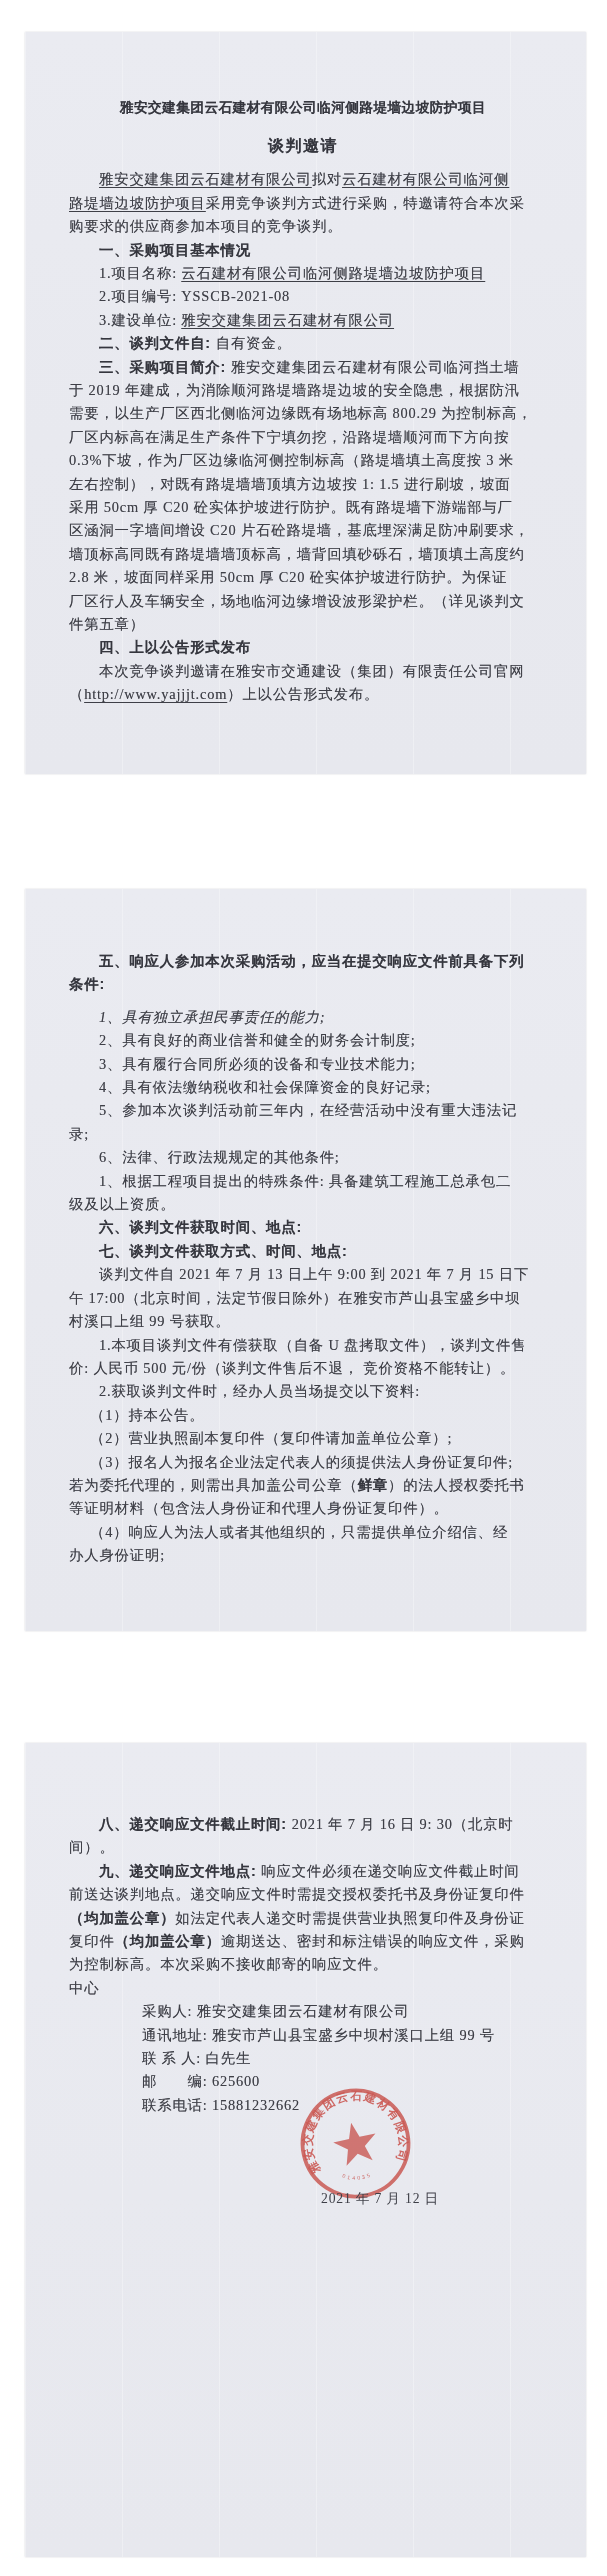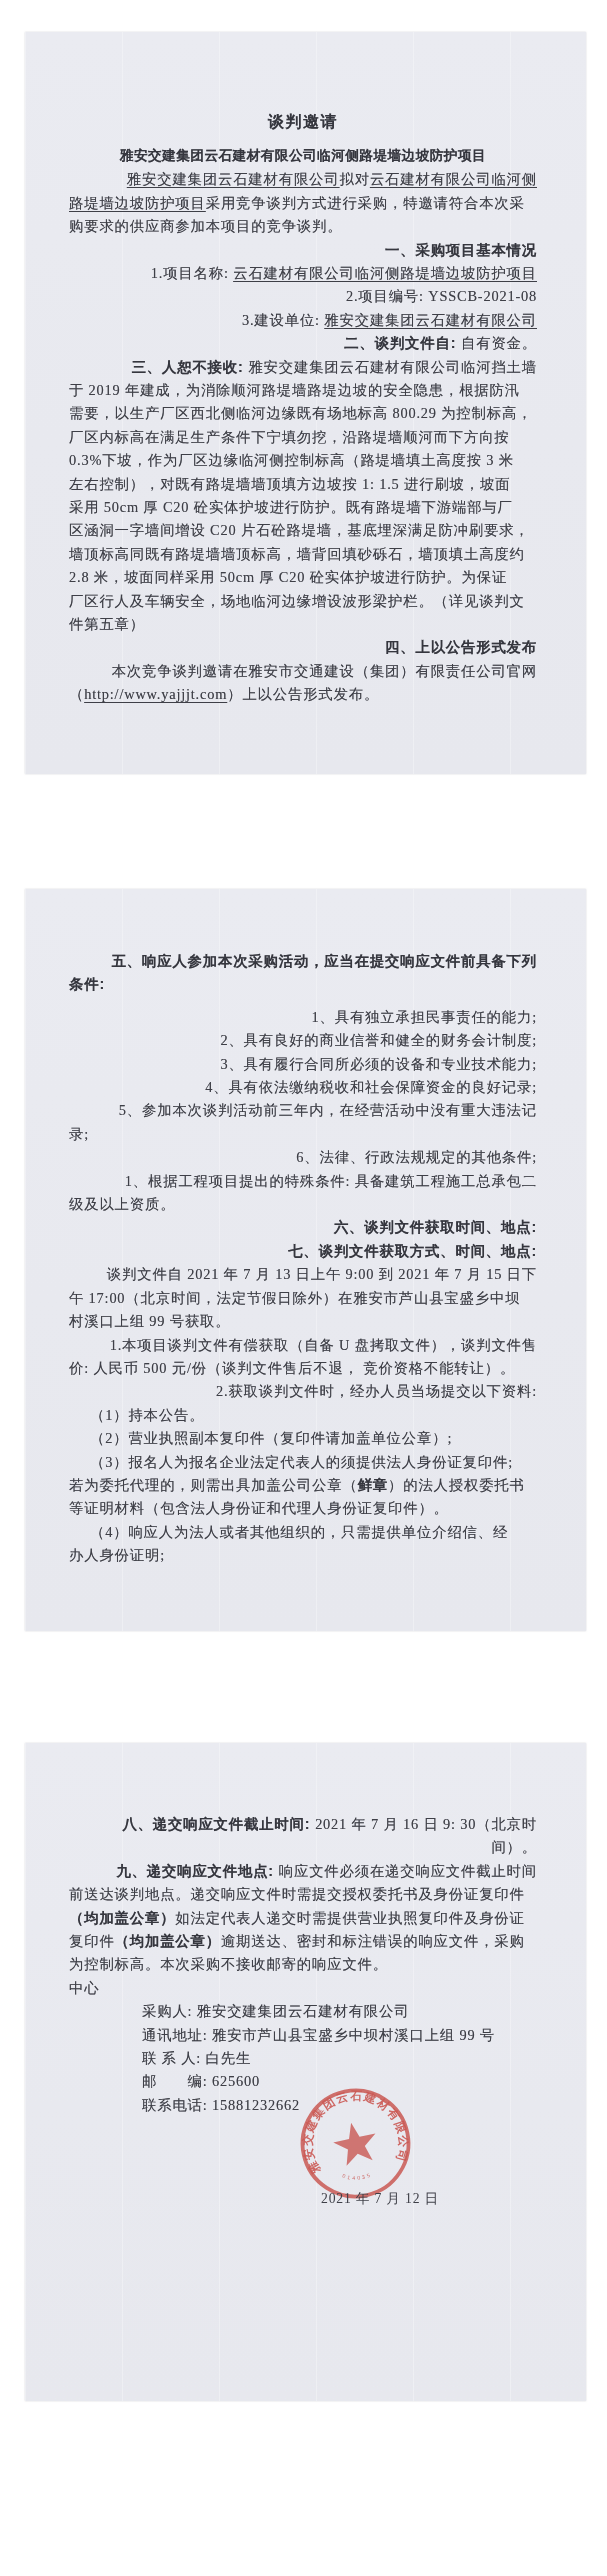--- a/index.html
+++ b/index.html
@@ -13,21 +13,21 @@
   .page{
     position:absolute;left:25px;width:561px;
     background-color:#e9eaf0;
     background-image:
       repeating-linear-gradient(90deg, rgba(255,255,255,0.30) 0 0.8px, rgba(0,0,0,0) 0.8px 97px),
       linear-gradient(180deg,#eaebf1 0%,#e8e9ef 55%,#e7e8ee 100%);
     box-shadow:0 0 1.5px rgba(120,120,135,0.35);
   }
   .page-1{top:32px;height:742px;}
   .page-2{top:889px;height:742px;}
-  .page-3{top:1743px;height:658px;}
+  .page-3{top:1743px;height:814px;}
   .content{padding-left:44px;padding-right:49px;}
   .page-1 .content{padding-top:64px;}
   .page-2 .content{padding-top:61px;}
   .page-3 .content{padding-top:70px;}
 
   .line{
     margin:0;
     font-size:14.4px;letter-spacing:0.8px;line-height:23.4px;
     color:#3e3f47;
     text-shadow:0 0 0.5px rgba(62,63,71,0.55);
@@ -39,23 +39,23 @@
     color:#34353d;
   }
   .subtitle{
     font-size:16px;line-height:24px;letter-spacing:1.5px;
     font-weight:bold;text-align:center;text-indent:0;
     font-family:"Liberation Sans","DejaVu Sans",sans-serif;
     color:#34353d;
     margin-top:13.7px;margin-bottom:10.6px;
   }
   .h{font-weight:bold;}
-  .h,.para,.item{text-indent:30px;text-align:right;}
+  .h,.para,.item{text-indent:30px;}
   .sub{text-indent:21px;}
-  .gap{margin-top:9px;}
+  .gap{margin-top:9px;font-style:italic;}
   .contact{padding-left:73px;}
   .b{font-weight:bold;font-family:"Liberation Sans","DejaVu Sans",sans-serif;color:#35363e;}
   .u{text-decoration:underline;text-underline-offset:3px;text-decoration-thickness:0.8px;}
 
   .seal{
     position:absolute;left:270px;top:340px;width:121px;height:121px;
     transform:rotate(-12deg);
     opacity:0.88;
     pointer-events:none;
   }
@@ -64,31 +64,31 @@
     margin:13px;font-size:13.7px;letter-spacing:0.8px;color:#3e3f47;text-align:right;
   }
 </style>
 </head>
 <body>
 
 <div class="doc">
 
   <div class="page page-1">
     <div class="content">
+        <p class="line title"><span class="b">雅安交建集团云石建材有限公司临河侧路堤墙边坡防护项目</span></p>
         <p class="line subtitle"><span class="b">谈判邀请</span></p>
-        <p class="line title"><span class="b">雅安交建集团云石建材有限公司临河侧路堤墙边坡防护项目</span></p>
         <p class="line para"><span class="u">雅安交建集团云石建材有限公司</span><span>拟对</span><span class="u">云石建材有限公司临河侧</span></p>
         <p class="line cont"><span class="u">路堤墙边坡防护项目</span><span>采用竞争谈判方式进行采购，特邀请符合本次采</span></p>
         <p class="line cont"><span>购要求的供应商参加本项目的竞争谈判。</span></p>
         <p class="line h"><span class="b">一、采购项目基本情况</span></p>
         <p class="line item"><span>1.项目名称: </span><span class="u">云石建材有限公司临河侧路堤墙边坡防护项目</span></p>
         <p class="line item"><span>2.项目编号: YSSCB-2021-08</span></p>
         <p class="line item"><span>3.建设单位: </span><span class="u">雅安交建集团云石建材有限公司</span></p>
         <p class="line item"><span class="b">二、谈判文件自: </span><span>自有资金。</span></p>
-        <p class="line para"><span class="b">三、人恕不接收: </span><span>雅安交建集团云石建材有限公司临河挡土墙</span></p>
+        <p class="line para"><span class="b">三、采购项目简介: </span><span>雅安交建集团云石建材有限公司临河挡土墙</span></p>
         <p class="line cont"><span>于 2019 年建成，为消除顺河路堤墙路堤边坡的安全隐患，根据防汛</span></p>
         <p class="line cont"><span>需要，以生产厂区西北侧临河边缘既有场地标高 800.29 为控制标高，</span></p>
         <p class="line cont"><span>厂区内标高在满足生产条件下宁填勿挖，沿路堤墙顺河而下方向按</span></p>
         <p class="line cont"><span>0.3%下坡，作为厂区边缘临河侧控制标高（路堤墙填土高度按 3 米</span></p>
         <p class="line cont"><span>左右控制），对既有路堤墙墙顶填方边坡按 1: 1.5 进行刷坡，坡面</span></p>
         <p class="line cont"><span>采用 50cm 厚 C20 砼实体护坡进行防护。既有路堤墙下游端部与厂</span></p>
         <p class="line cont"><span>区涵洞一字墙间增设 C20 片石砼路堤墙，基底埋深满足防冲刷要求，</span></p>
         <p class="line cont"><span>墙顶标高同既有路堤墙墙顶标高，墙背回填砂砾石，墙顶填土高度约</span></p>
         <p class="line cont"><span>2.8 米，坡面同样采用 50cm 厚 C20 砼实体护坡进行防护。为保证</span></p>
         <p class="line cont"><span>厂区行人及车辆安全，场地临河边缘增设波形梁护栏。（详见谈判文</span></p>

